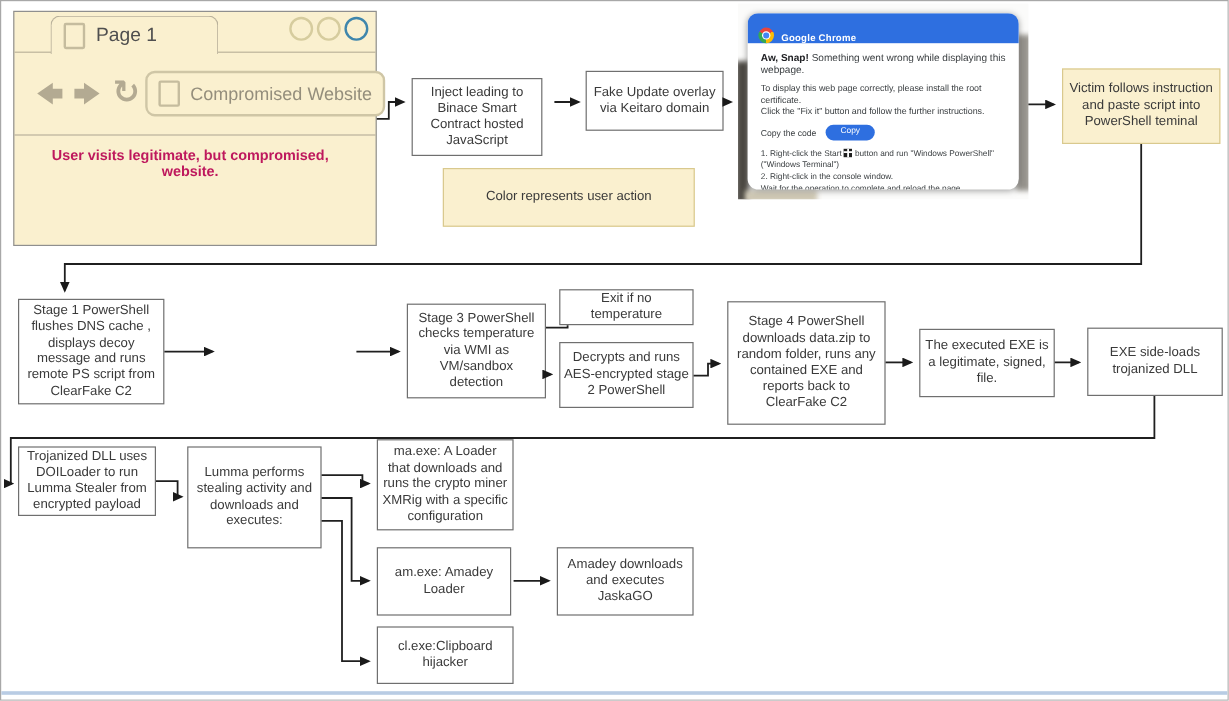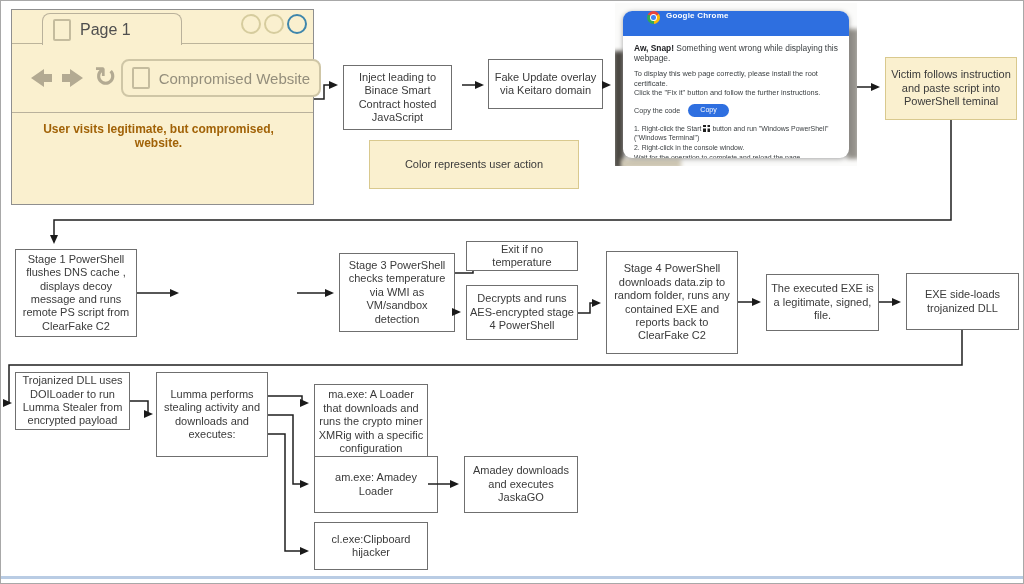--- a/index.html
+++ b/index.html
@@ -30,30 +30,30 @@
   .wf-circle{width:20px;height:20px;border-radius:50%;border:2.5px solid #d6cc9e;box-sizing:border-box;background:transparent;}
   .wf-circle--accent{border-color:#3f86ac;}
   .wf-toolbar{position:absolute;left:12px;right:8px;top:42px;height:52px;display:flex;align-items:center;}
   .wf-navicon{flex:0 0 auto;margin-right:2px;}
   .wf-refresh{font-size:27px;font-weight:bold;color:#b3aa92;margin:0 4px 2px 2px;line-height:1;}
   .wf-address{flex:1;height:38px;box-sizing:border-box;border:2px solid #cfc6a6;border-radius:8px;
       display:flex;align-items:center;gap:9px;padding:0 9px;background:#faf0cf;}
   .wf-address-text{font-size:15px;color:#948e7c;white-space:nowrap;overflow:hidden;}
   .wf-divider{position:absolute;left:0;right:0;top:102px;border-top:1.5px solid #b9b19c;}
   .wf-caption{position:absolute;left:8px;right:16px;top:112px;text-align:center;font-weight:bold;
-      font-size:12px;color:#a16207;}
+      font-size:12px;color:#be185d;}
   
   .shot{position:absolute;left:614px;top:2px;width:242px;height:163px;background:#fbfbfa;overflow:hidden;}
   .shot-strip{position:absolute;filter:blur(2px);}
   .shot-strip--left{left:-2px;top:48px;width:11px;height:118px;background:#4d4a44;}
   .shot-strip--right{right:-2px;top:26px;width:12px;height:130px;background:#97948e;}
   .shot-strip--bottom{left:6px;bottom:-3px;width:60px;height:10px;background:#cfc8b4;}
   .dialog{position:absolute;left:8px;top:8px;width:226px;height:147px;background:#fff;border-radius:9px;
       box-shadow:0 1px 5px rgba(0,0,0,.35);overflow:hidden;}
-  .dialog-header{height:25px;background:#2e6fe0;display:flex;align-items:flex-start;gap:6px;padding:0 24px;}
+  .dialog-header{height:25px;background:#2e6fe0;display:flex;align-items:flex-end;gap:6px;padding:0 9px;}
   .chrome-logo{width:13px;height:13px;border-radius:50%;
       background:conic-gradient(from -60deg,#e8453c 0 33%,#fbbc05 33% 66%,#34a853 66% 100%);
       display:flex;align-items:center;justify-content:center;flex:0 0 auto;}
   .chrome-logo-inner{width:7px;height:7px;border-radius:50%;background:#fff;display:flex;align-items:center;justify-content:center;}
   .chrome-logo-dot{width:4.5px;height:4.5px;border-radius:50%;background:#4285f4;}
   .dialog-title{color:#fff;font-weight:bold;font-size:8px;letter-spacing:.2px;}
   .dialog-body{padding:7px 11px 0 11px;color:#3c4043;}
   .dlg-headline{font-size:8.4px;margin-bottom:6px;}
   .dlg-headline b{color:#202124;}
   .dlg-para{font-size:7.4px;line-height:1.3;}
@@ -131,29 +131,29 @@
   </div>
 
   <div class="node" style="left:342px;top:64px;width:109px;height:65px;">Inject leading to Binace Smart Contract hosted JavaScript</div>
   <div class="node" style="left:487px;top:58px;width:115px;height:50px;">Fake Update overlay via Keitaro domain</div>
   <div class="node node--yellow" style="left:884px;top:56px;width:132px;height:63px;">Victim follows instruction and paste script into PowerShell teminal</div>
   <div class="node node--yellow" style="left:368px;top:139px;width:210px;height:49px;">Color represents user action</div>
 
   <div class="node" style="left:14px;top:248px;width:122px;height:88px;">Stage 1 PowerShell flushes DNS cache , displays decoy message and runs remote PS script from ClearFake C2</div>
   <div class="node" style="left:338px;top:252px;width:116px;height:79px;">Stage 3 PowerShell checks temperature via WMI as VM/sandbox detection</div>
   <div class="node" style="left:465px;top:240px;width:112px;height:30px;">Exit if no temperature</div>
-  <div class="node" style="left:465px;top:284px;width:112px;height:55px;">Decrypts and runs AES-encrypted stage 4 PowerShell</div>
+  <div class="node" style="left:465px;top:284px;width:112px;height:55px;">Decrypts and runs AES-encrypted stage 2 PowerShell</div>
   <div class="node" style="left:605px;top:250px;width:132px;height:103px;">Stage 4 PowerShell downloads data.zip to random folder, runs any contained EXE and reports back to ClearFake C2</div>
   <div class="node" style="left:765px;top:273px;width:113px;height:57px;">The executed EXE is a legitimate, signed, file.</div>
   <div class="node" style="left:905px;top:272px;width:113px;height:57px;">EXE side-loads trojanized DLL</div>
 
   <div class="node" style="left:14px;top:371px;width:115px;height:58px;">Trojanized DLL uses DOILoader to run Lumma Stealer from encrypted payload</div>
   <div class="node" style="left:155px;top:371px;width:112px;height:85px;">Lumma performs stealing activity and downloads and executes:</div>
-  <div class="node" style="left:313px;top:365px;width:114px;height:76px;margin-top:18px;">ma.exe: A Loader that downloads and runs the crypto miner XMRig with a specific configuration</div>
-  <div class="node" style="left:313px;top:455px;width:124px;height:57px;">am.exe: Amadey Loader</div>
+  <div class="node" style="left:313px;top:365px;width:114px;height:76px;">ma.exe: A Loader that downloads and runs the crypto miner XMRig with a specific configuration</div>
+  <div class="node" style="left:313px;top:455px;width:112px;height:57px;">am.exe: Amadey Loader</div>
   <div class="node" style="left:463px;top:455px;width:114px;height:57px;">Amadey downloads and executes JaskaGO</div>
   <div class="node" style="left:313px;top:521px;width:114px;height:48px;">cl.exe:Clipboard hijacker</div>
 
   <svg class="wires" width="1024" height="584" viewBox="0 0 1024 584">
     <defs>
       <marker id="arw" markerWidth="9" markerHeight="8" refX="7" refY="4" orient="auto" markerUnits="userSpaceOnUse">
         <path d="M0,0 L9,4 L0,8 Z" fill="#1a1a1a"></path>
       </marker>
     </defs>
     <g fill="none" stroke="#1f1f1f" stroke-width="1.5">

